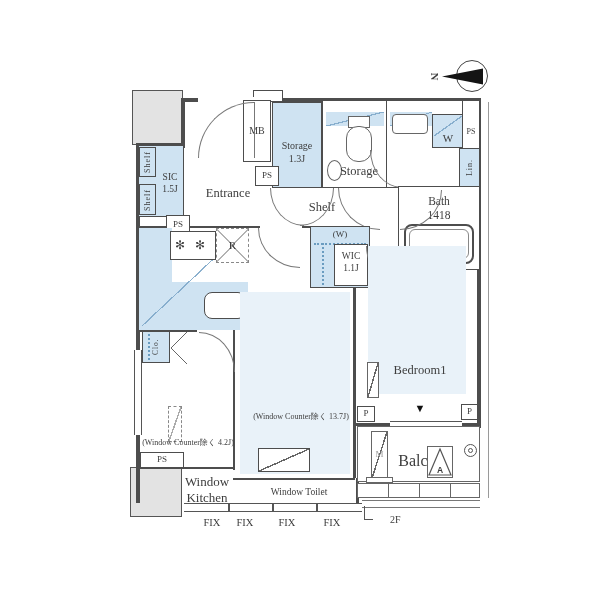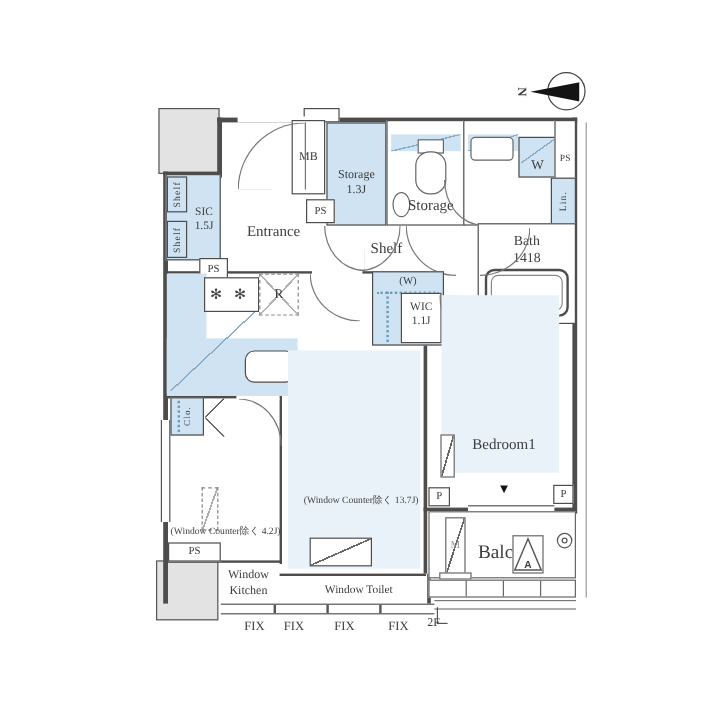--- a/index.html
+++ b/index.html
@@ -204,35 +204,35 @@
   <div class="a box ctr" style="left:140px;top:452px;width:44px;height:16px;border-width:1.3px;">
     <span class="lbl" style="font-size:9px;">PS</span>
   </div>
 
   <div class="a roomfill" style="left:240px;top:292px;width:110px;height:182px;"></div>
   <div class="a lbl" style="left:238px;top:412px;width:126px;font-size:8px;">(Window Counter除く 13.7J)</div>
   <div class="a box" style="left:258px;top:448px;width:52px;height:24px;">
     <div class="diag" style="position:absolute;inset:0;"></div>
   </div>
 
-  <div class="a lbl" style="left:180px;top:474px;width:54px;font-size:10px;">
+  <div class="a lbl" style="left:180px;top:474px;width:54px;font-size:13px;">
     <div>Window</div>
     <div>Kitchen</div>
   </div>
   <div class="a lbl" style="left:240px;top:487px;width:118px;font-size:9.5px;">Window Toilet</div>
   <div class="a winband" style="left:184px;top:503px;width:178px;height:9px;">
     <div class="a" style="left:44px;top:0;width:1.5px;height:100%;background:#555;"></div>
     <div class="a" style="left:88px;top:0;width:1.5px;height:100%;background:#555;"></div>
     <div class="a" style="left:132px;top:0;width:1.5px;height:100%;background:#555;"></div>
   </div>
   <div class="a lbl" style="left:192px;top:516px;width:40px;font-size:10.5px;">FIX</div>
   <div class="a lbl" style="left:225px;top:516px;width:40px;font-size:10.5px;">FIX</div>
   <div class="a lbl" style="left:267px;top:516px;width:40px;font-size:10.5px;">FIX</div>
   <div class="a lbl" style="left:312px;top:516px;width:40px;font-size:10.5px;">FIX</div>
   <div class="a" style="left:362px;top:500px;width:118px;height:8px;border-top:1.3px solid #777;border-bottom:1.3px solid #777;"></div>
   <div class="a" style="left:364px;top:506px;width:9px;height:14px;border-left:1.2px solid #555;border-bottom:1.2px solid #555;"></div>
-  <div class="a lbl" style="left:356px;top:514px;width:22px;font-size:10px;text-align:left;">2F</div>
+  <div class="a lbl" style="left:390px;top:514px;width:22px;font-size:10px;text-align:left;">2F</div>
 
   <div class="a" style="left:456px;top:60px;width:32px;height:32px;border:1.3px solid #444;border-radius:50%;background:#fff;"></div>
   <div class="a" style="left:442px;top:68px;width:41px;height:17px;background:#141414;clip-path:polygon(0 50%,100% 3%,100% 97%);"></div>
   <div class="a lbl" style="left:428px;top:70px;width:13px;font-size:10.5px;transform:rotate(90deg);font-weight:bold;">N</div>
 
 </div>
 
 </body></html>

